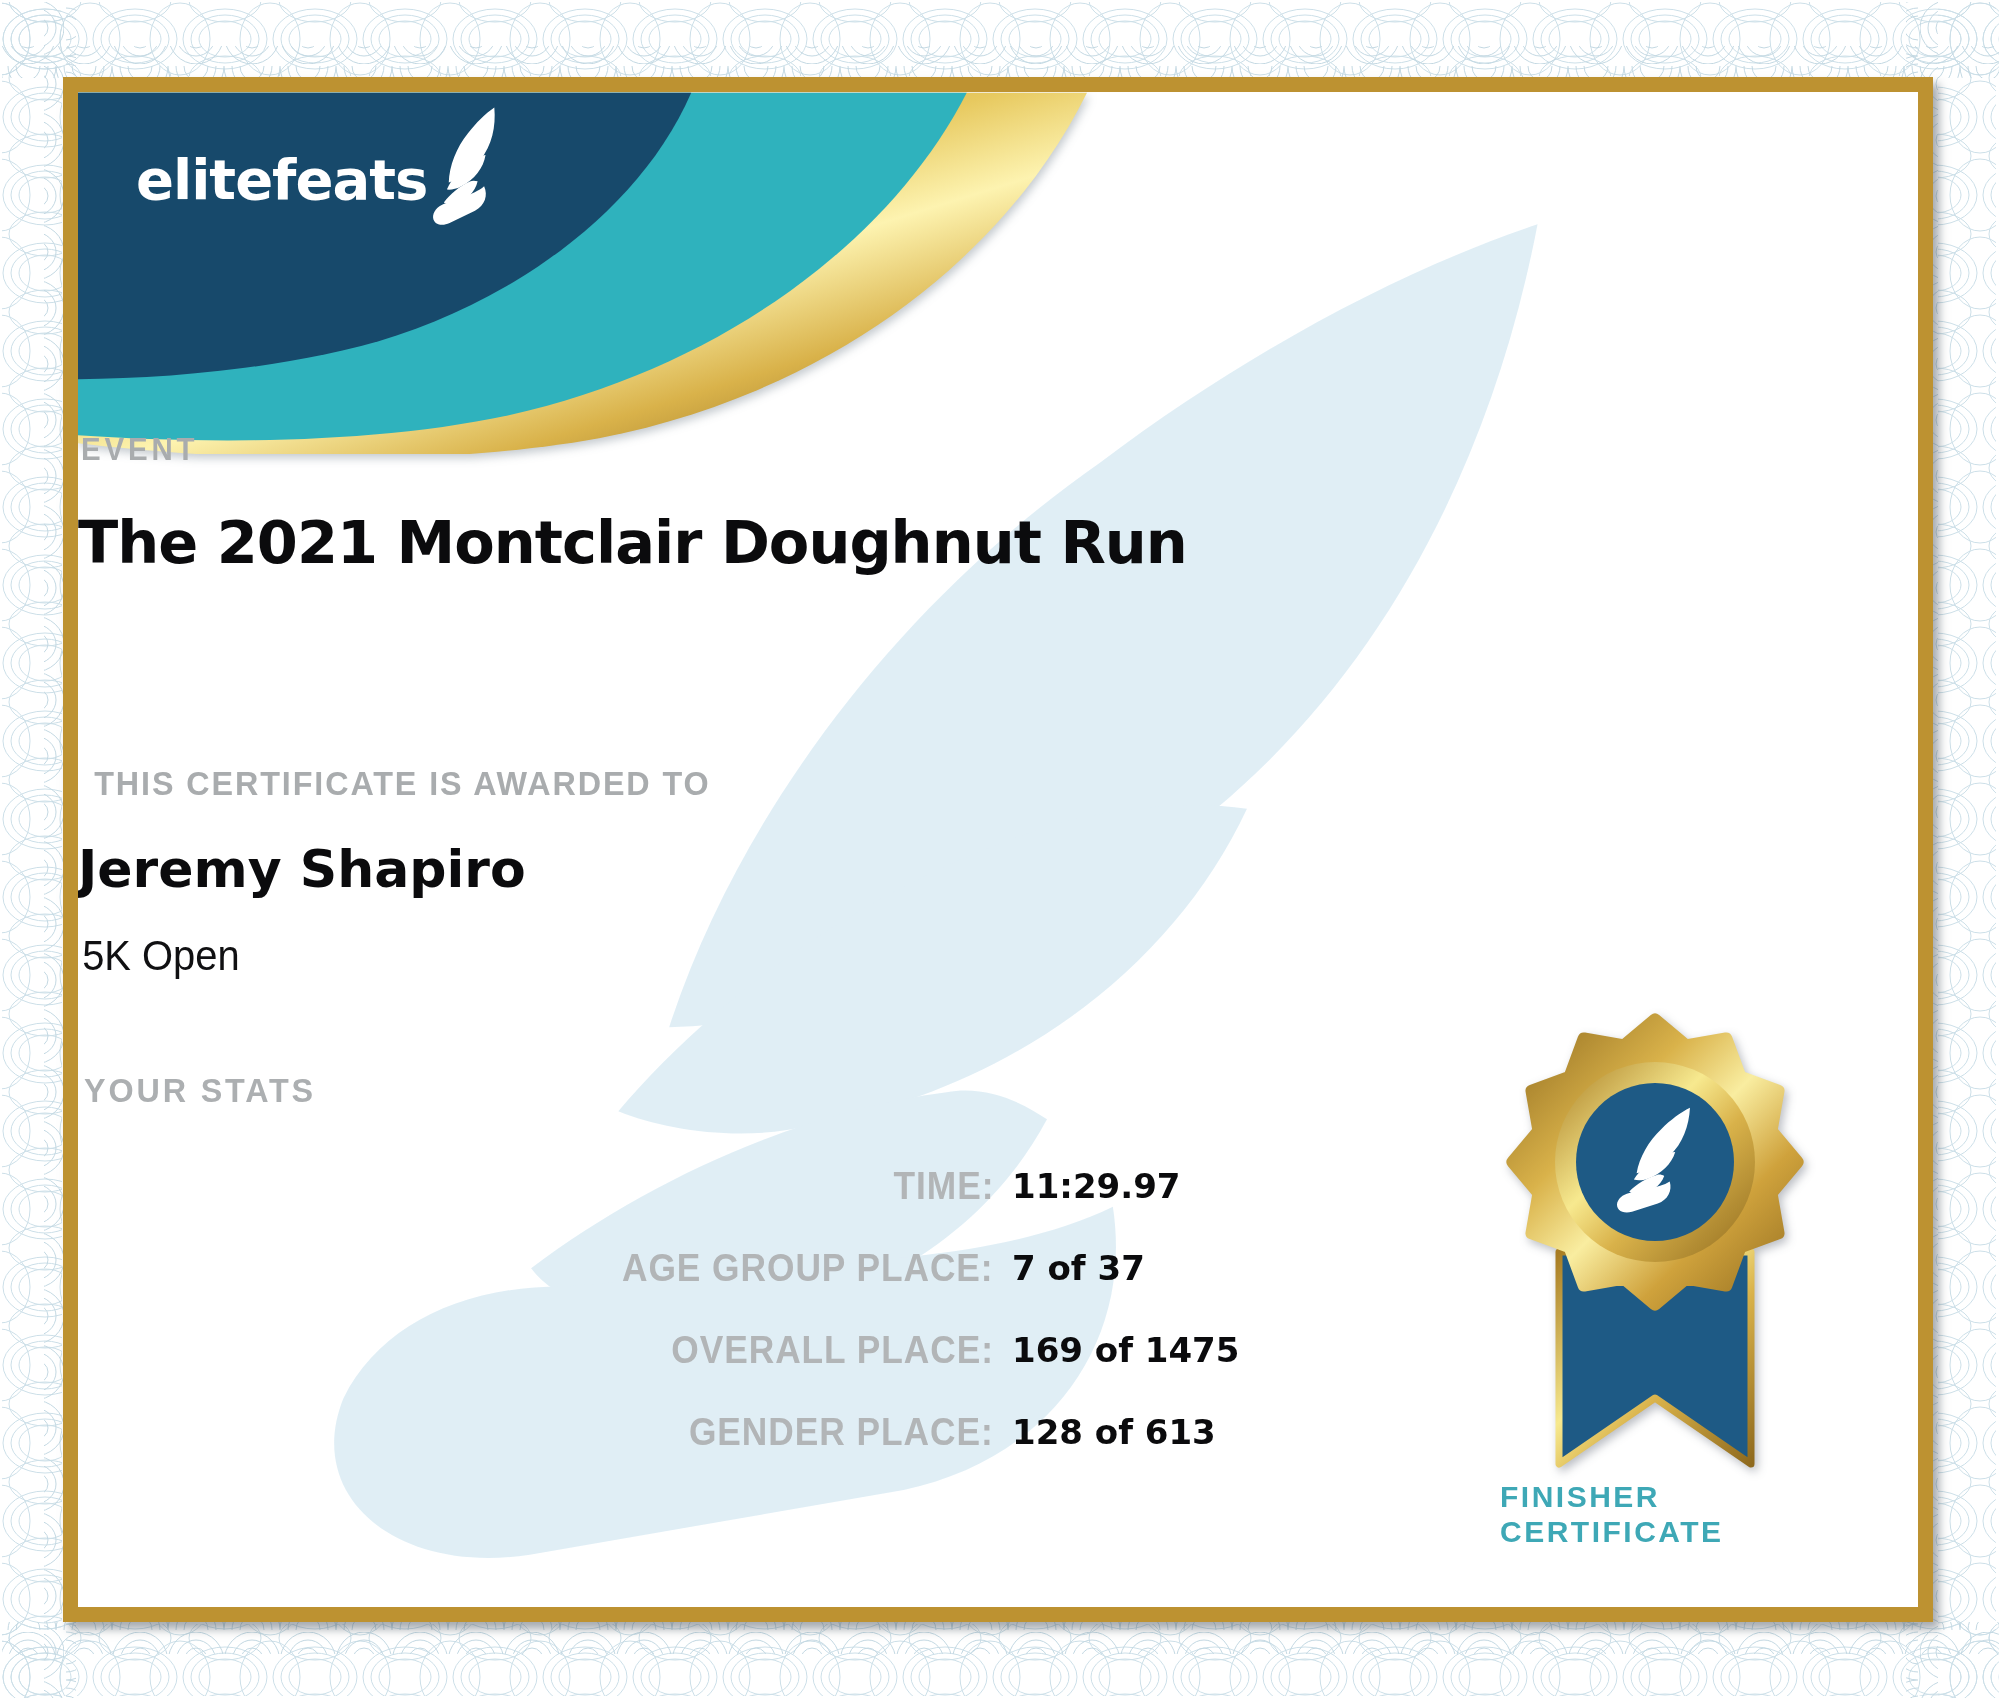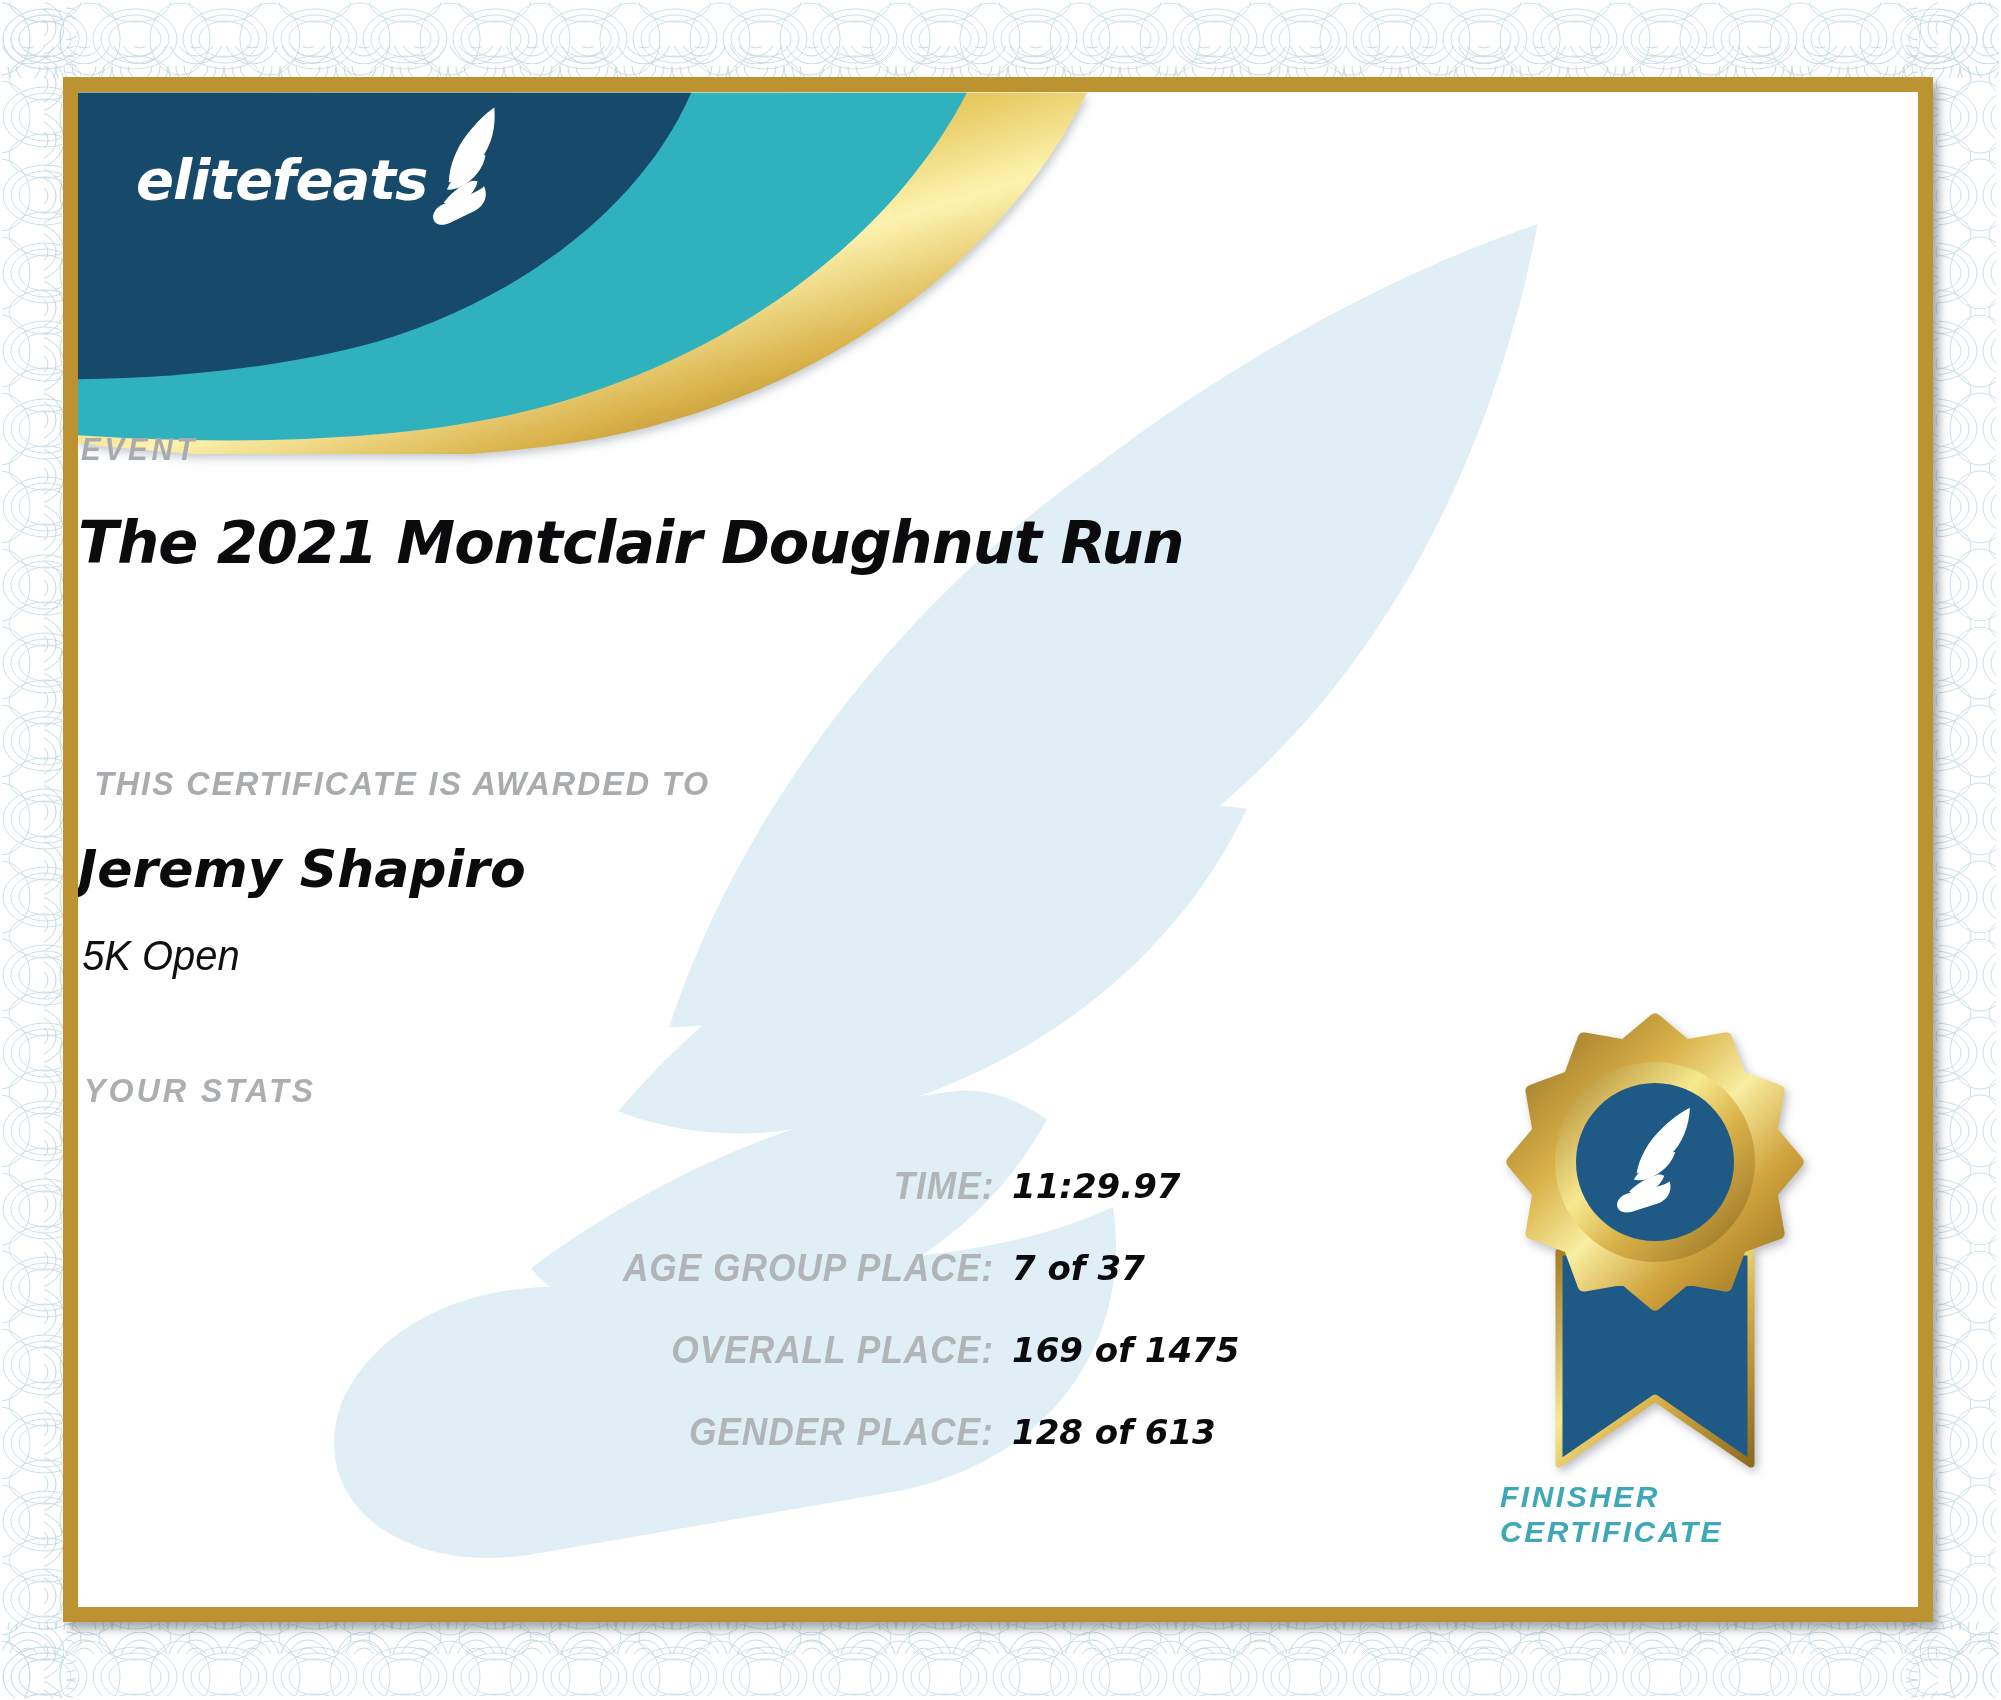--- a/index.html
+++ b/index.html
@@ -3,21 +3,21 @@
 <meta charset="utf-8">
 <style>
   html,body{margin:0;padding:0;background:#fff;}
   .page{position:relative;width:2001px;height:1700px;background:#ffffff;overflow:hidden;
         font-family:"Liberation Sans",sans-serif;}
   svg{display:block;}
   .lace-svg{position:absolute;left:0;top:0;}
   .frame{position:absolute;left:63px;top:77px;width:1870px;height:1545px;box-sizing:border-box;
          border:15px solid #bd9231;background:#ffffff;
          box-shadow:6px 7px 9px rgba(75,85,95,.5);}
-  .inner{position:absolute;left:0;top:0;width:1840px;height:1515px;overflow:hidden;font-style:italic;}
+  .inner{position:absolute;left:0;top:0;width:1840px;height:1515px;overflow:hidden;}
   .watermark{position:absolute;left:225px;top:30px;transform:rotate(8deg);opacity:.9;}
   .header-svg{position:absolute;left:0;top:0;filter:drop-shadow(2px 4px 5px rgba(40,60,80,.28));}
   .logo-text{position:absolute;left:58px;top:58px;color:#ffffff;
              font-family:"DejaVu Sans",sans-serif;font-weight:bold;font-size:56px;line-height:60px;
              letter-spacing:-1px;}
   .logo-icon{position:absolute;left:340px;top:18px;transform:rotate(-8deg);}
   .center-line{position:absolute;left:0;width:1840px;text-align:left;white-space:nowrap;}
   .gray-caps{color:#a9acae;font-weight:bold;}
   .cond{display:inline-block;transform:scaleX(.95);}
   .event-label{top:340px;font-size:31px;line-height:36px;letter-spacing:4px;}

